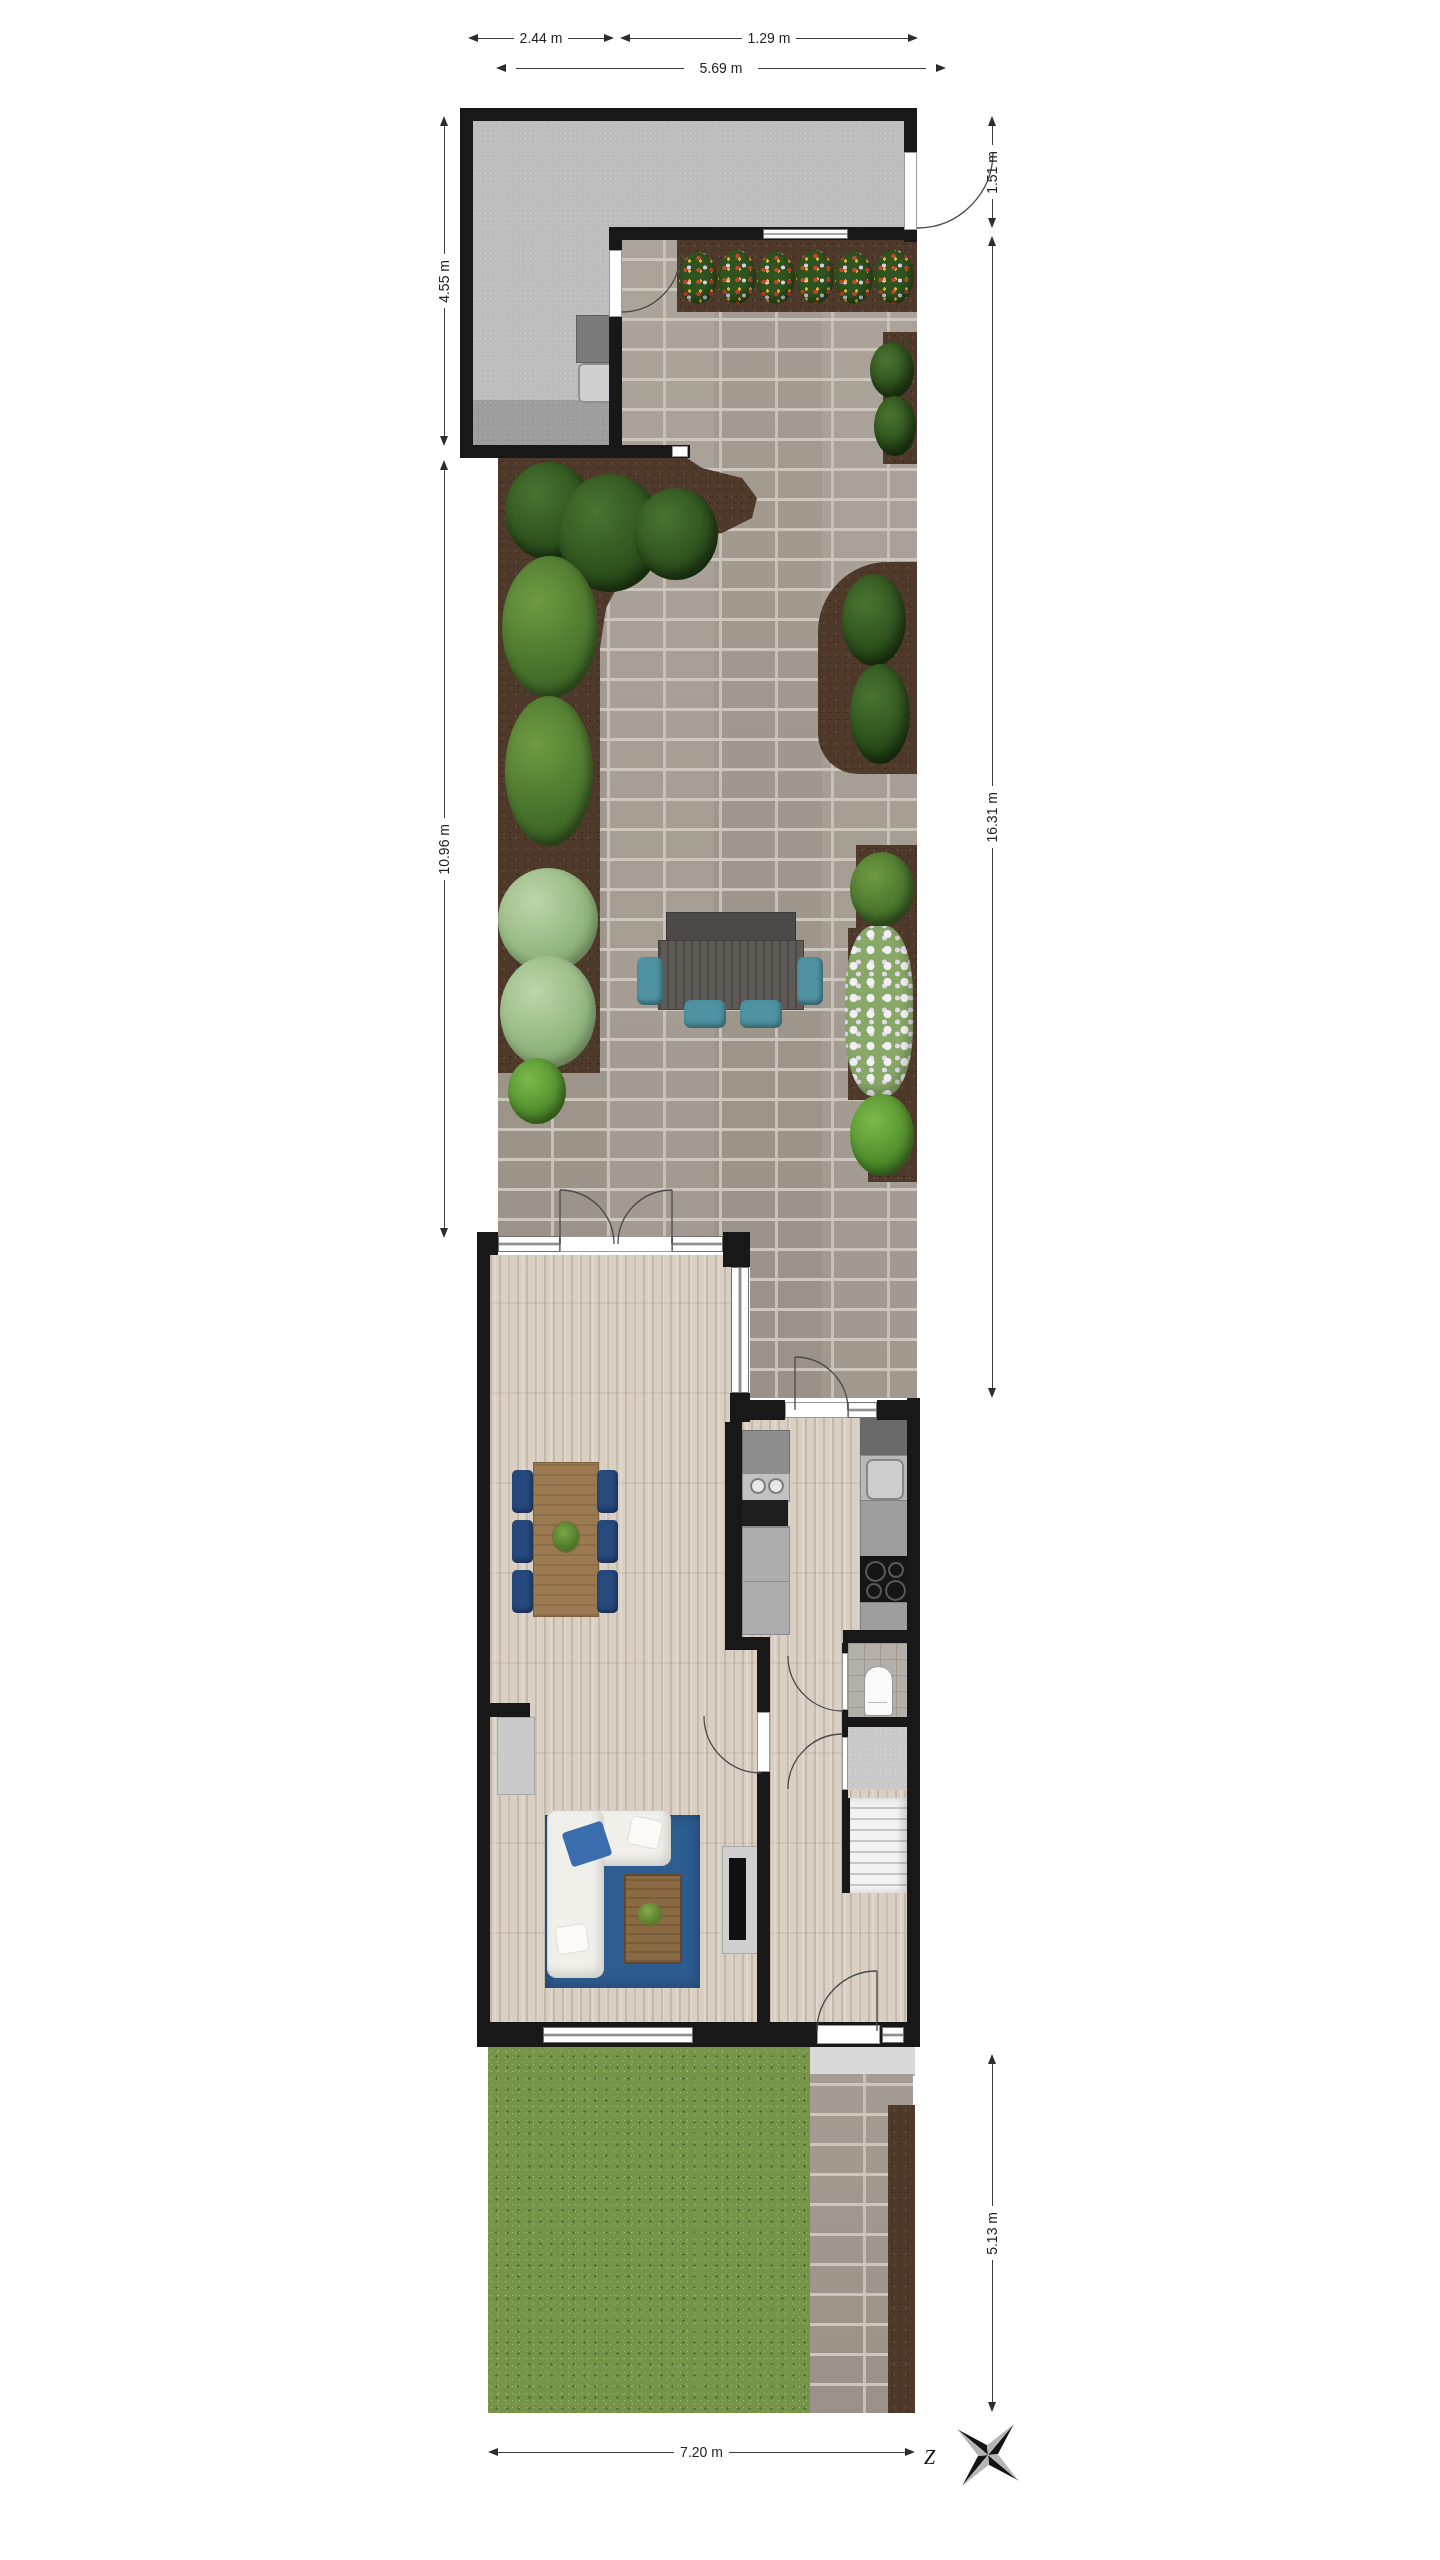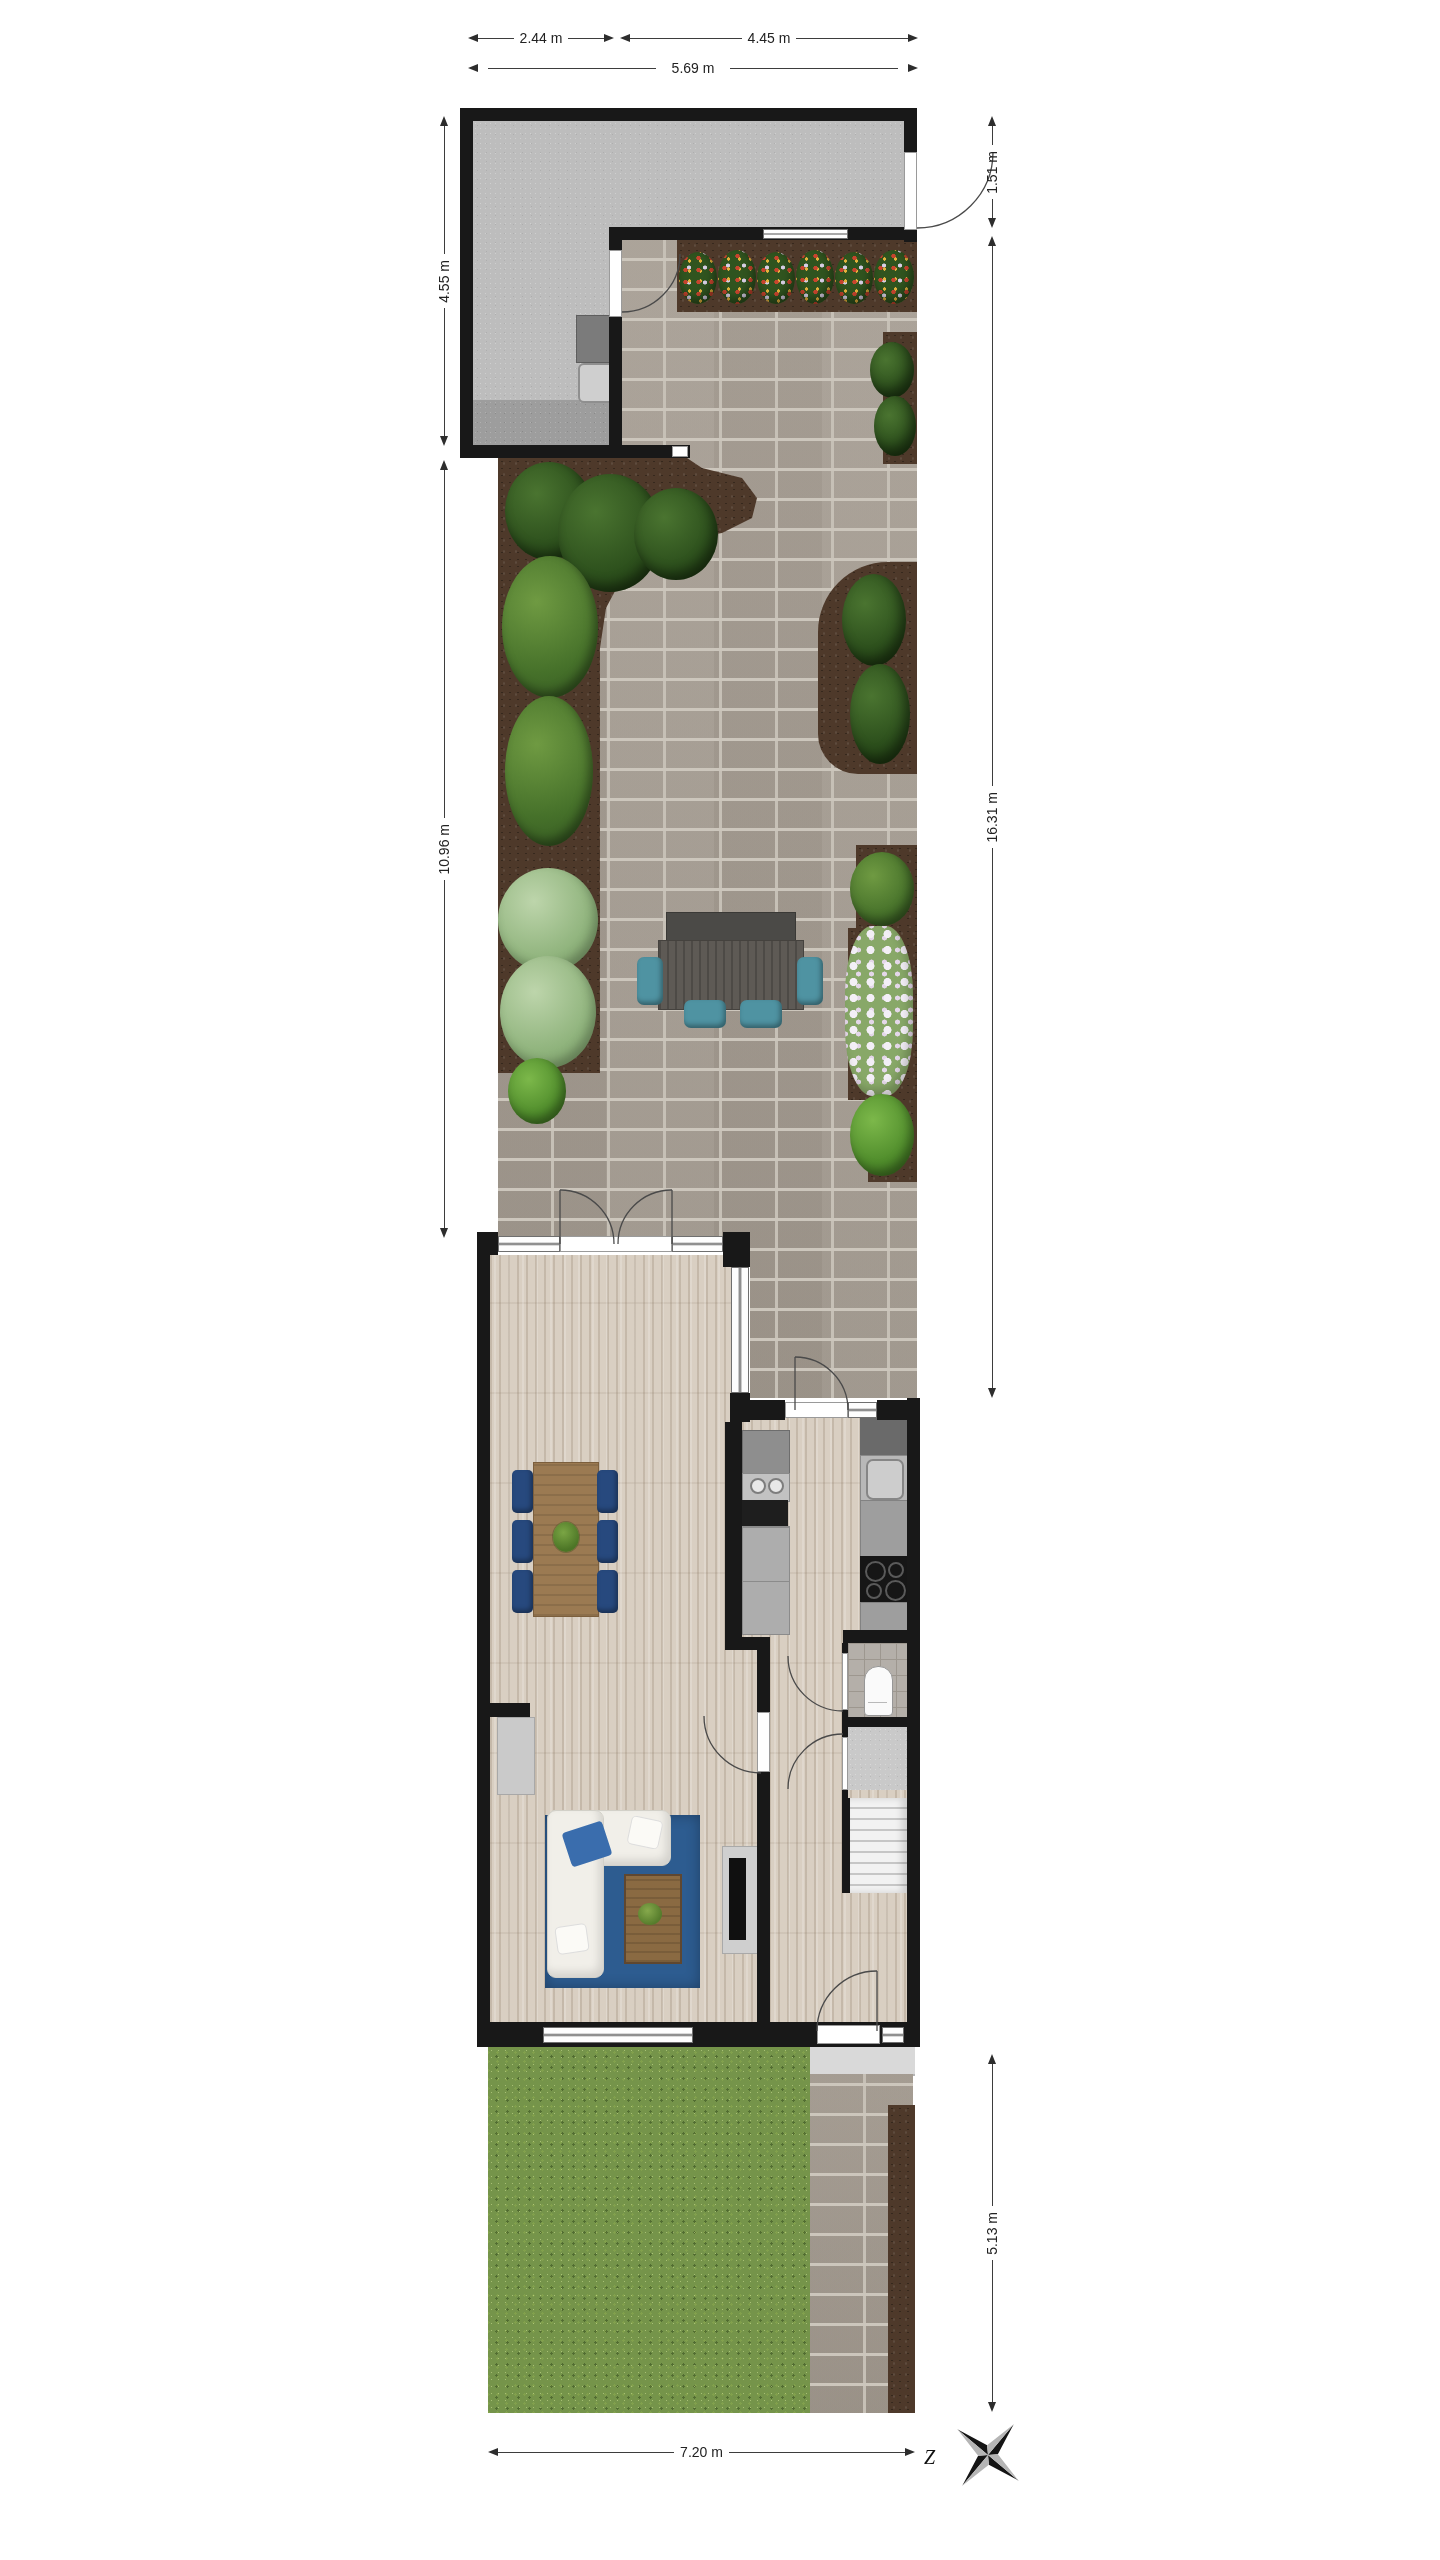--- a/index.html
+++ b/index.html
@@ -262,25 +262,25 @@
   <div class="dim" style="left:468px;top:30px;width:146px;height:16px;">
     <span class="arr l"></span>
       <span class="ln"></span>
       <span class="lbl">2.44 m</span>
       <span class="ln"></span>
       <span class="arr r"></span>
   </div>
   <div class="dim" style="left:620px;top:30px;width:298px;height:16px;">
     <span class="arr l"></span>
       <span class="ln"></span>
-      <span class="lbl">4.45 m</span>
+      <span class="lbl">1.29 m</span>
       <span class="ln"></span>
       <span class="arr r"></span>
   </div>
-  <div class="dim" style="left:468px;top:60px;width:450px;height:16px;gap:10px;">
+  <div class="dim" style="left:496px;top:60px;width:450px;height:16px;gap:10px;">
     <span class="arr l"></span>
       <span class="ln"></span>
       <span class="lbl">5.69 m</span>
       <span class="ln"></span>
       <span class="arr r"></span>
   </div>
   <div class="dim dim-v" style="left:435px;top:116px;width:18px;height:330px;">
     <span class="arr u"></span>
       <span class="ln"></span>
       <span class="lbl">4.55 m</span>

